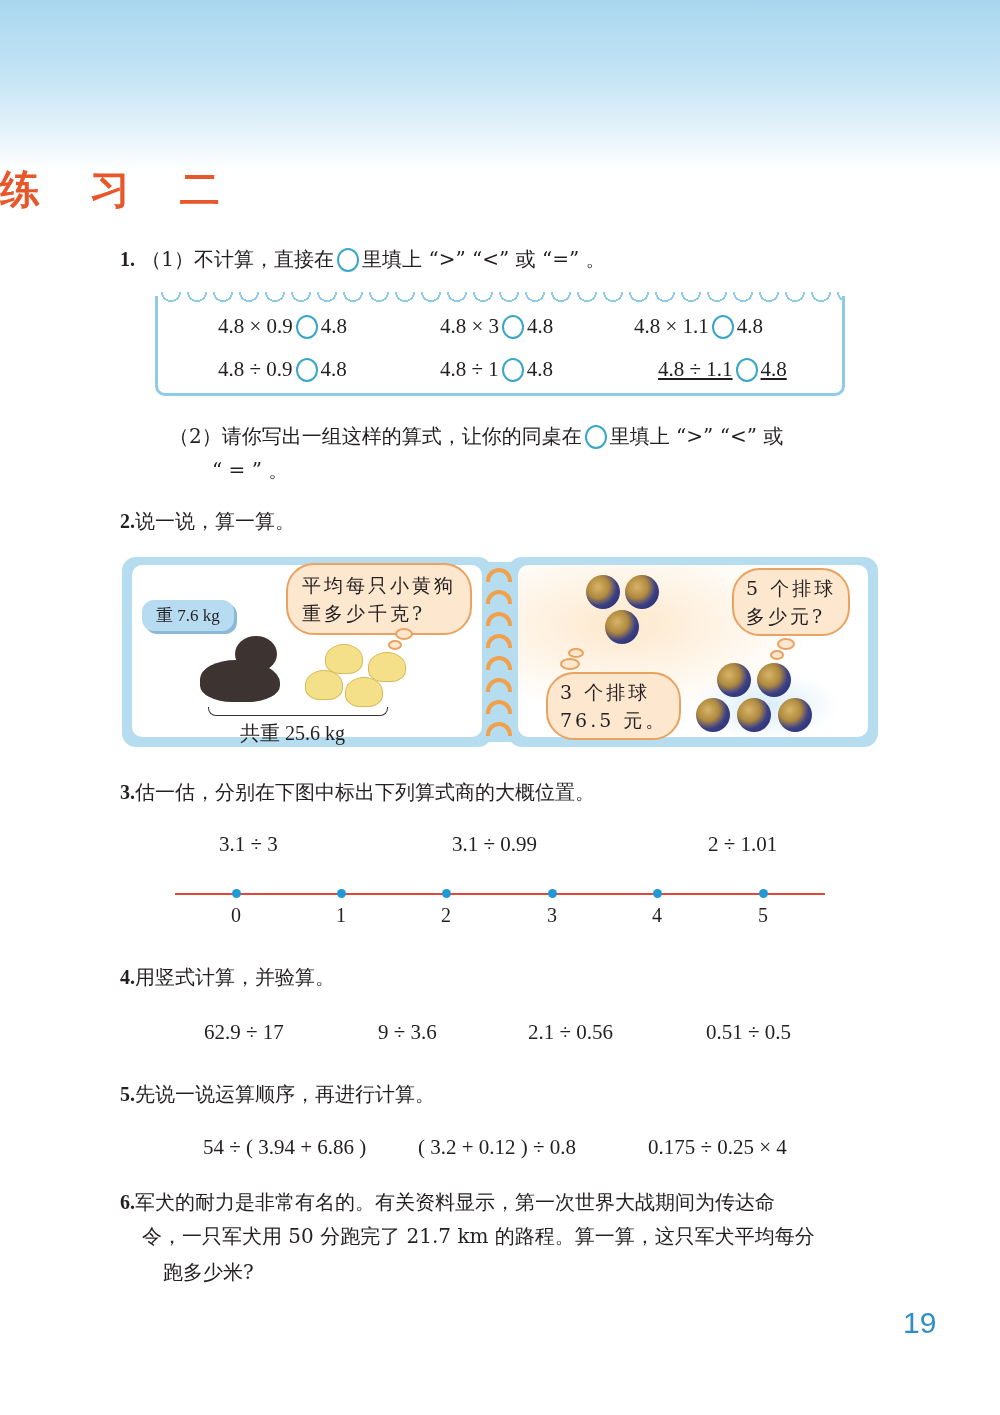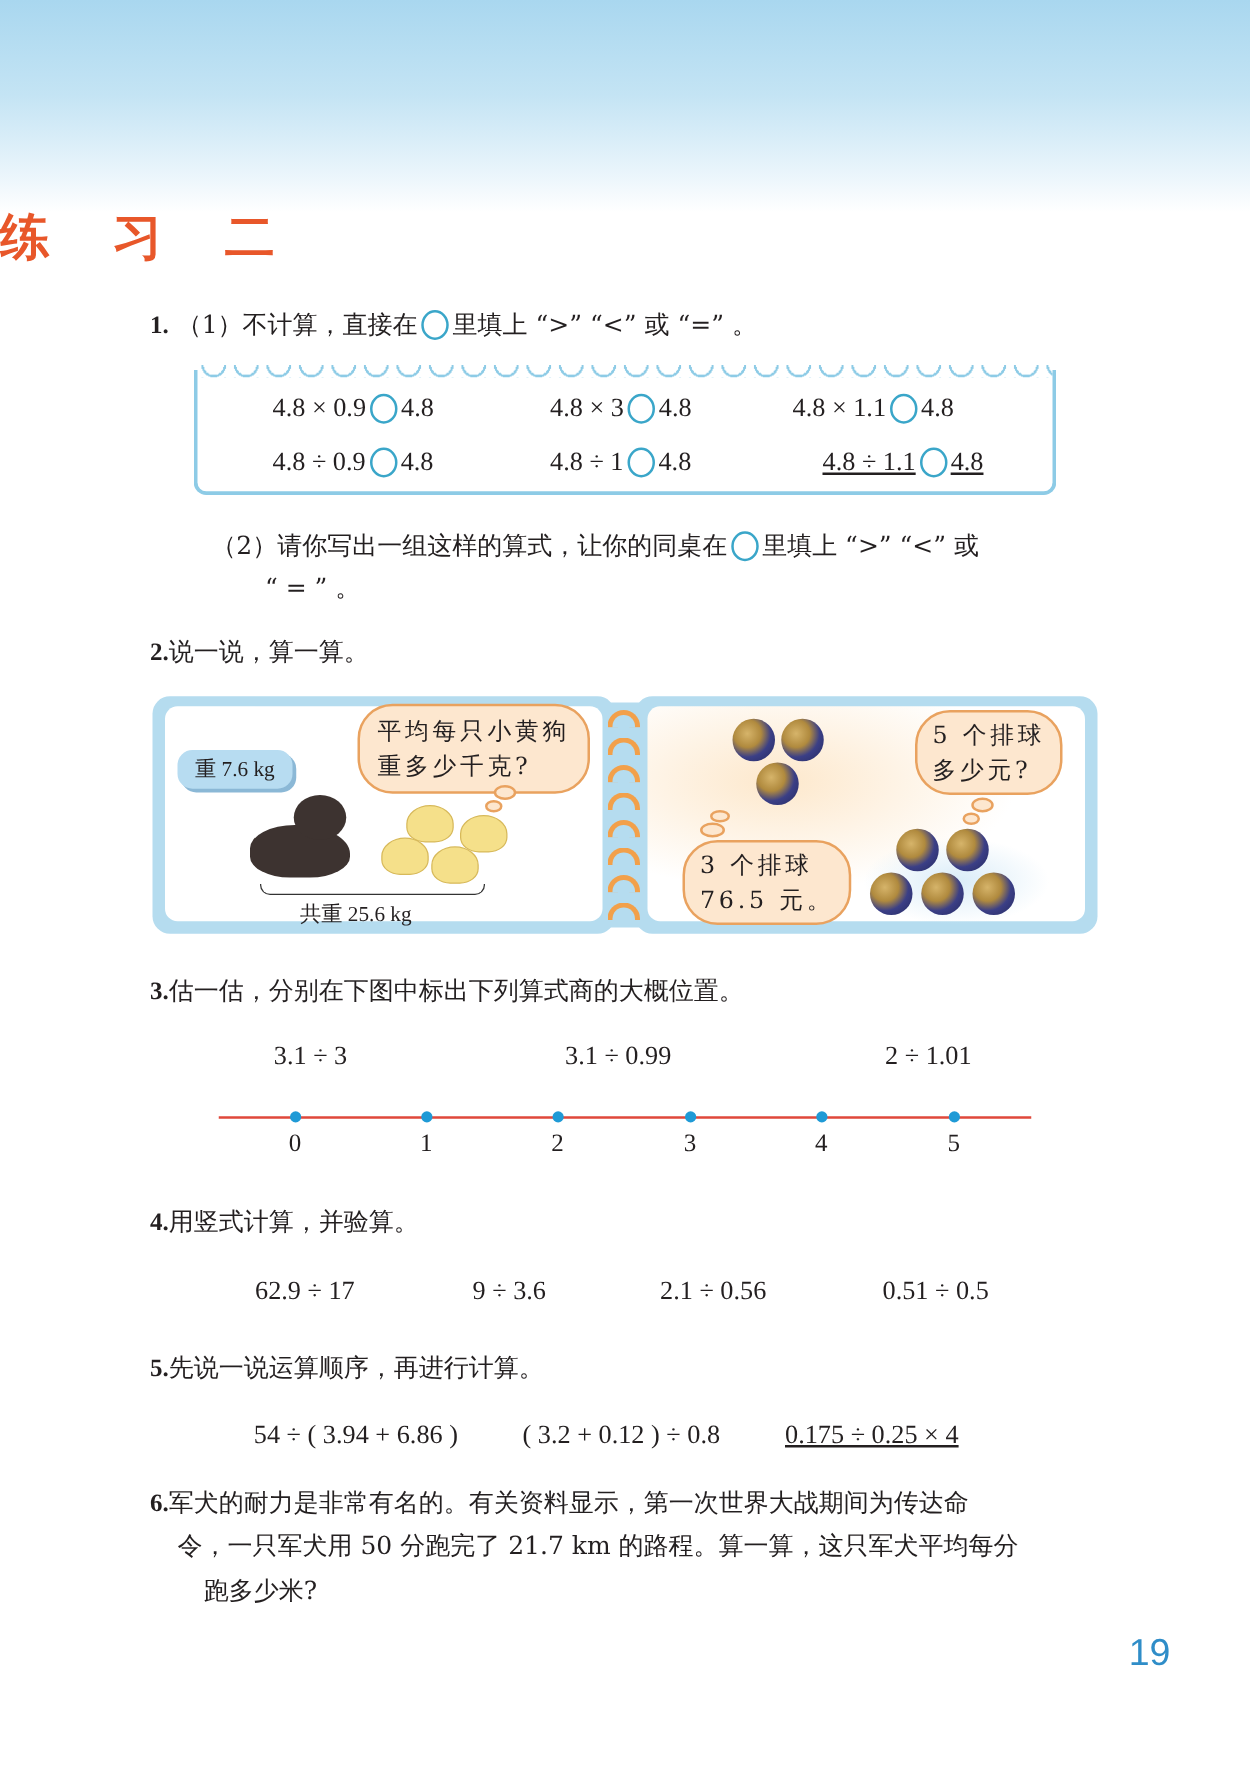--- a/index.html
+++ b/index.html
@@ -115,21 +115,21 @@
 <div style="position:absolute;left:388px;top:640px;width:10px;height:6px;border:2px solid #e9a25f;border-radius:50%;background:#fde7cf;"></div>
 
 <div class="dog-black" style="left:200px;top:660px;width:80px;height:42px;"></div>
 <div class="dog-black" style="left:235px;top:636px;width:42px;height:36px;border-radius:50%;"></div>
 <div class="puppy" style="left:325px;top:644px;"></div>
 <div class="puppy" style="left:368px;top:652px;"></div>
 <div class="puppy" style="left:305px;top:670px;"></div>
 <div class="puppy" style="left:345px;top:677px;"></div>
 
 <div style="position:absolute;left:208px;top:707px;width:178px;height:8px;border:1.5px solid #333;border-top:none;border-radius:0 0 8px 8px;"></div>
-<div style="position:absolute;left:240px;top:720px;font-size:17px;font-family:'Liberation Serif',serif;">共重 25.6 kg</div>
+<div style="position:absolute;left:240px;top:720px;font-size:20px;font-family:'Liberation Serif',serif;">共重 25.6 kg</div>
 
 <div class="ball" style="left:586px;top:575px;"></div>
 <div class="ball" style="left:625px;top:575px;"></div>
 <div class="ball" style="left:605px;top:610px;"></div>
 
 <div class="bubble" style="left:732px;top:568px;padding:4px 12px;">
   <div>5 个排球</div>
   <div>多少元?</div>
 </div>
 <div style="position:absolute;left:777px;top:638px;width:14px;height:8px;border:2px solid #e9a25f;border-radius:50%;background:#fde7cf;"></div>
@@ -176,21 +176,21 @@
 <div class="expr" style="left:204px;top:1020px;">62.9 ÷ 17</div>
 <div class="expr" style="left:378px;top:1020px;">9 ÷ 3.6</div>
 <div class="expr" style="left:528px;top:1020px;">2.1 ÷ 0.56</div>
 <div class="expr" style="left:706px;top:1020px;">0.51 ÷ 0.5</div>
 
 <div class="line" style="left:120px;top:1080px;">
   <span class="num">5.</span><span>先说一说运算顺序，再进行计算。</span>
 </div>
 <div class="expr" style="left:203px;top:1135px;">54 ÷ ( 3.94 + 6.86 )</div>
 <div class="expr" style="left:418px;top:1135px;text-align:center;">( 3.2 + 0.12 ) ÷ 0.8</div>
-<div class="expr" style="left:628px;top:1135px;text-decoration:underline;">0.175 ÷ 0.25 × 4</div>
+<div class="expr" style="left:648px;top:1135px;">0.175 ÷ 0.25 × 4</div>
 
 <div class="line" style="left:120px;top:1188px;">
   <span class="num">6.</span><span>军犬的耐力是非常有名的。有关资料显示，第一次世界大战期间为传达命</span>
 </div>
 <div class="line" style="left:142px;top:1222px;">令，一只军犬用 50 分跑完了 21.7 km 的路程。算一算，这只军犬平均每分</div>
 <div class="line" style="left:142px;top:1258px;margin-left:21px;">跑多少米?</div>
 
 <div class="pagenum">19</div>
 
 </body></html>

